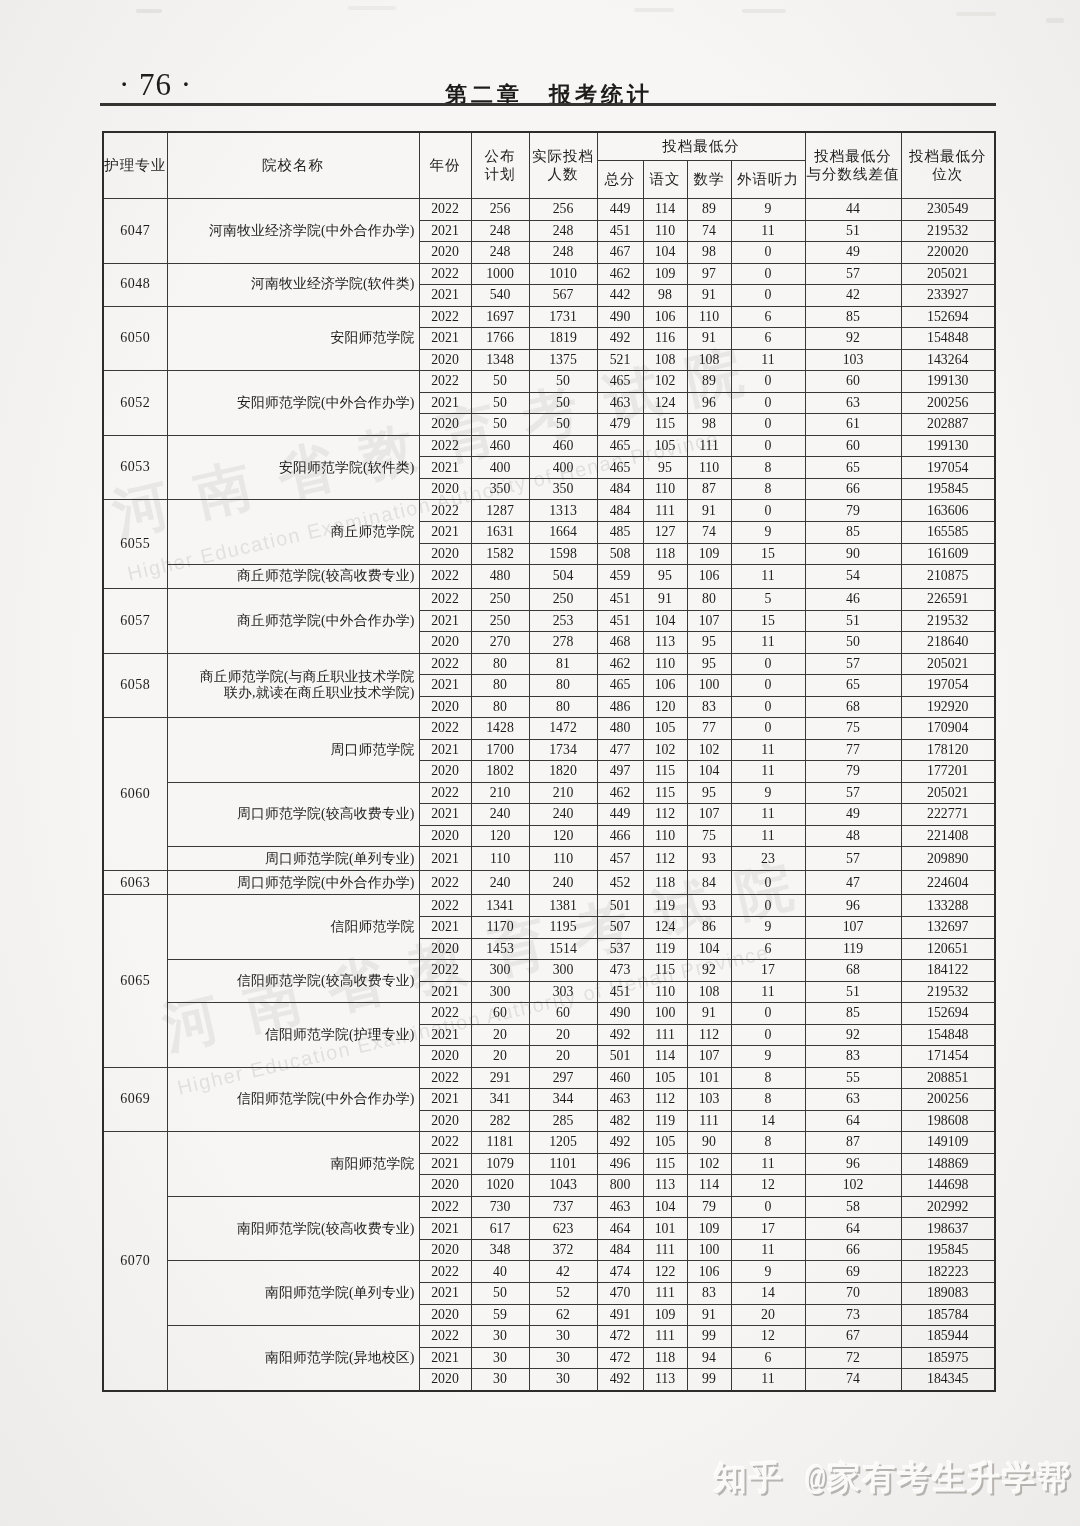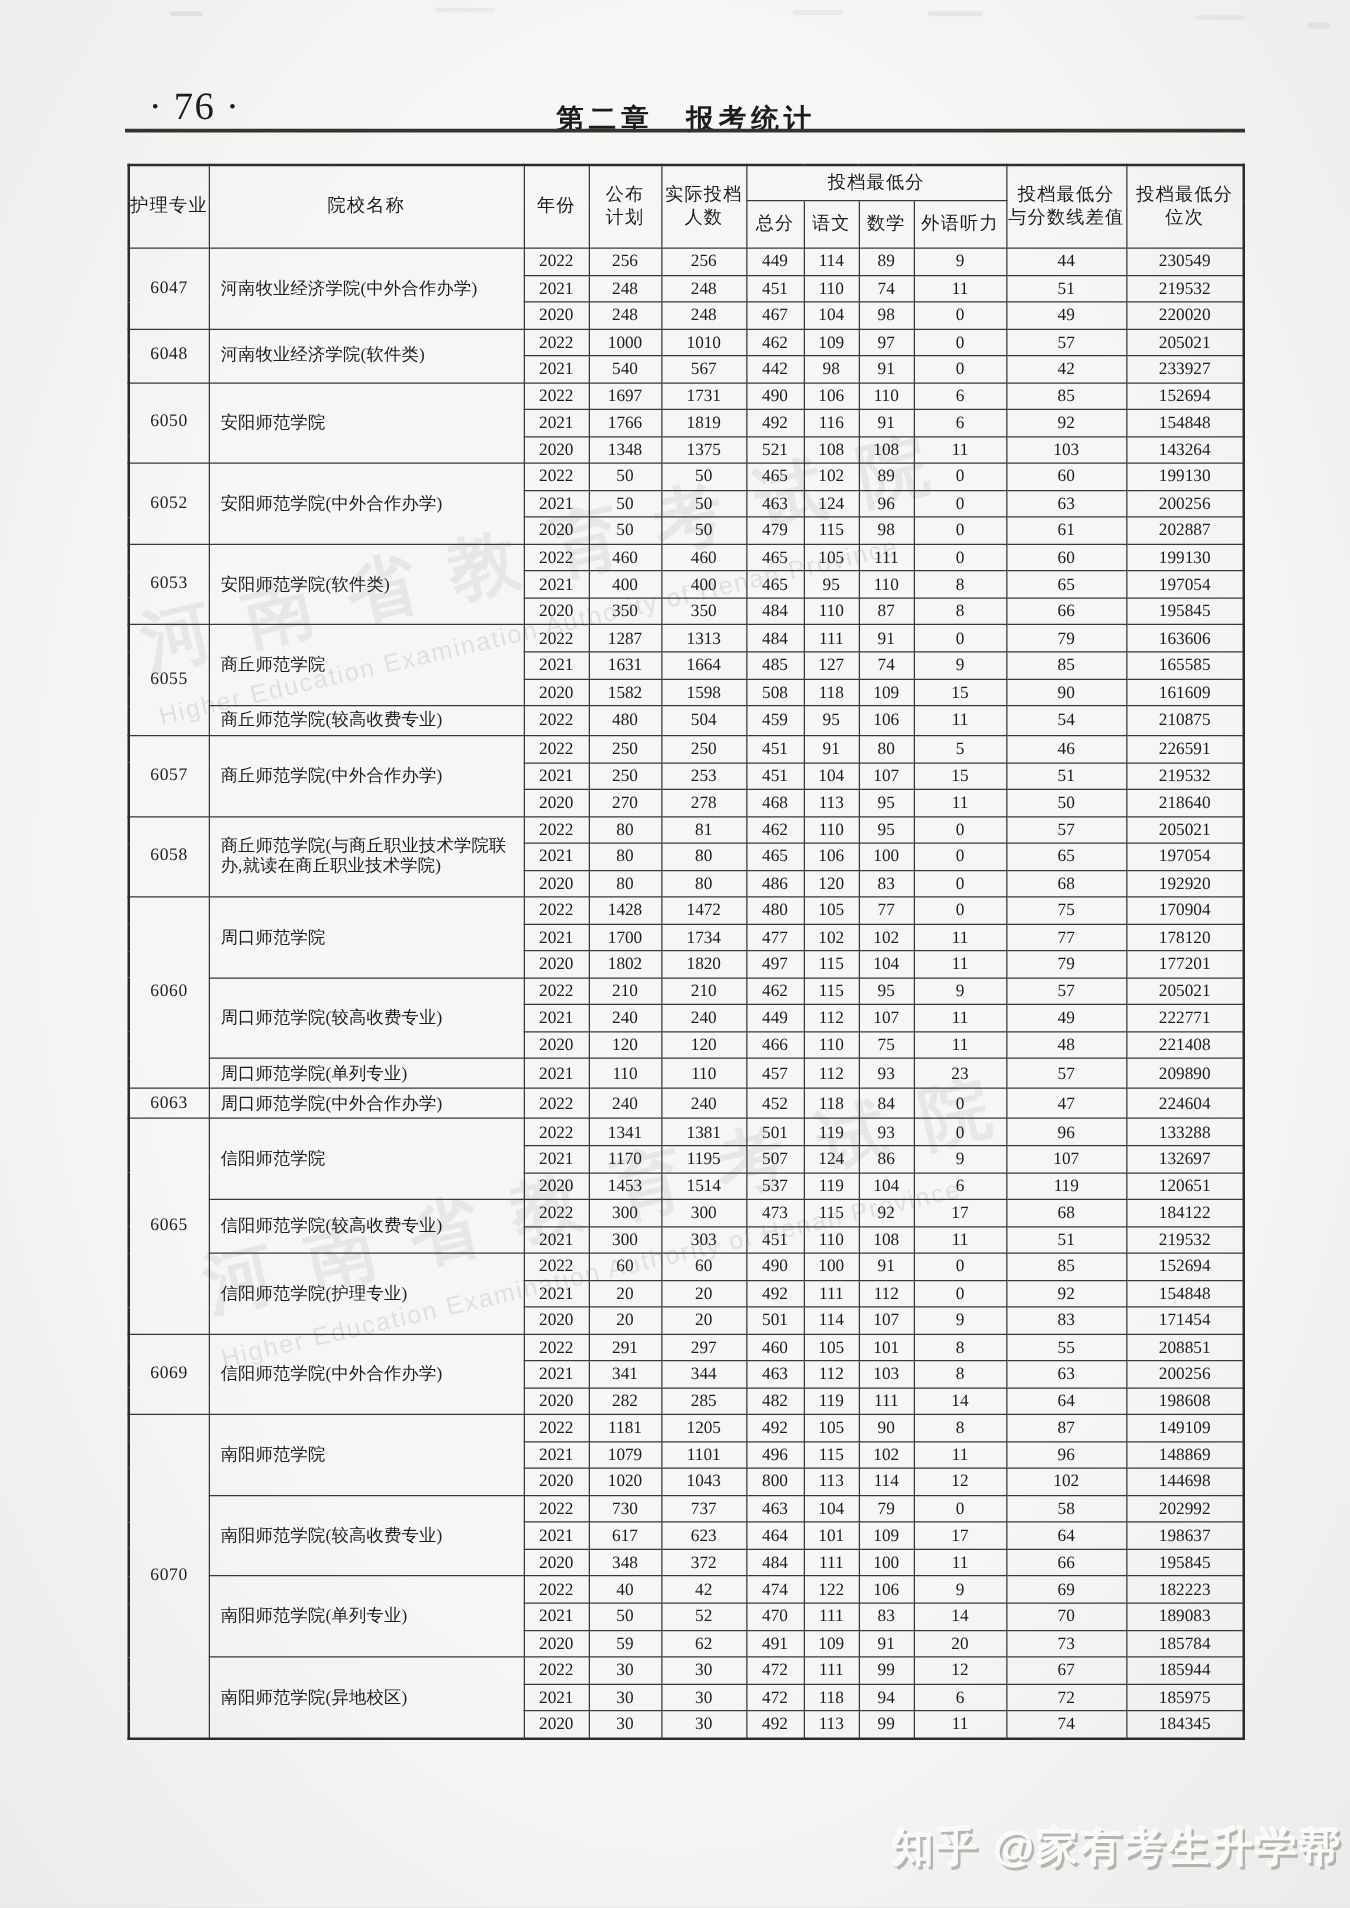--- a/index.html
+++ b/index.html
@@ -40,26 +40,26 @@
   }
   .tbl th,.tbl td{
     border:1px solid #3b3936;text-align:center;vertical-align:middle;
     padding:0;line-height:1.18;overflow:hidden;
   }
   .tbl thead th{font-size:14.5px;font-weight:normal;letter-spacing:1px;}
   .tbl thead tr.h1 th{height:27px;}
   .tbl thead tr.h2 th{height:37px;}
   .pre{white-space:pre-line;margin-top:29px;}
   .tbl td{font-size:13.8px;}
-  .tbl td.name{text-align:left;padding:1px 4px 1px 9px;letter-spacing:0.2px;margin-top:36px;}
+  .tbl td.name{text-align:right;padding:1px 4px 1px 20px;letter-spacing:0.2px;margin-top:36px;}
   .tbl td.code{font-size:14px;letter-spacing:0.5px;}
 
   .zhihu-wm{
     position:absolute;left:714px;top:1456px;
-    font-family:Liberation Sans, sans-serif;
+    font-family:Liberation Mono, monospace;
     font-size:33px;font-weight:bold;letter-spacing:2px;
     color:#faf9f7;
     text-shadow:2px 2px 0 rgba(150,147,143,.65), -1px -1px 0 rgba(255,255,255,.9);
     pointer-events:none;white-space:nowrap;
   }
 </style>
 </head>
 <body>
 
 <div class="page">

